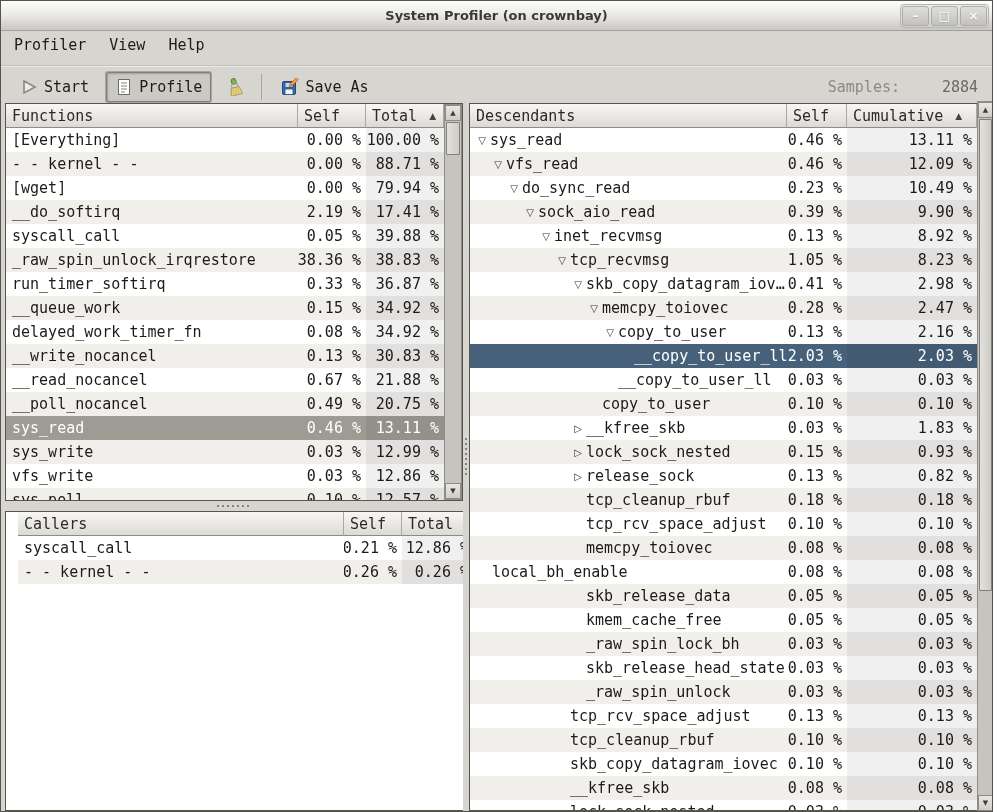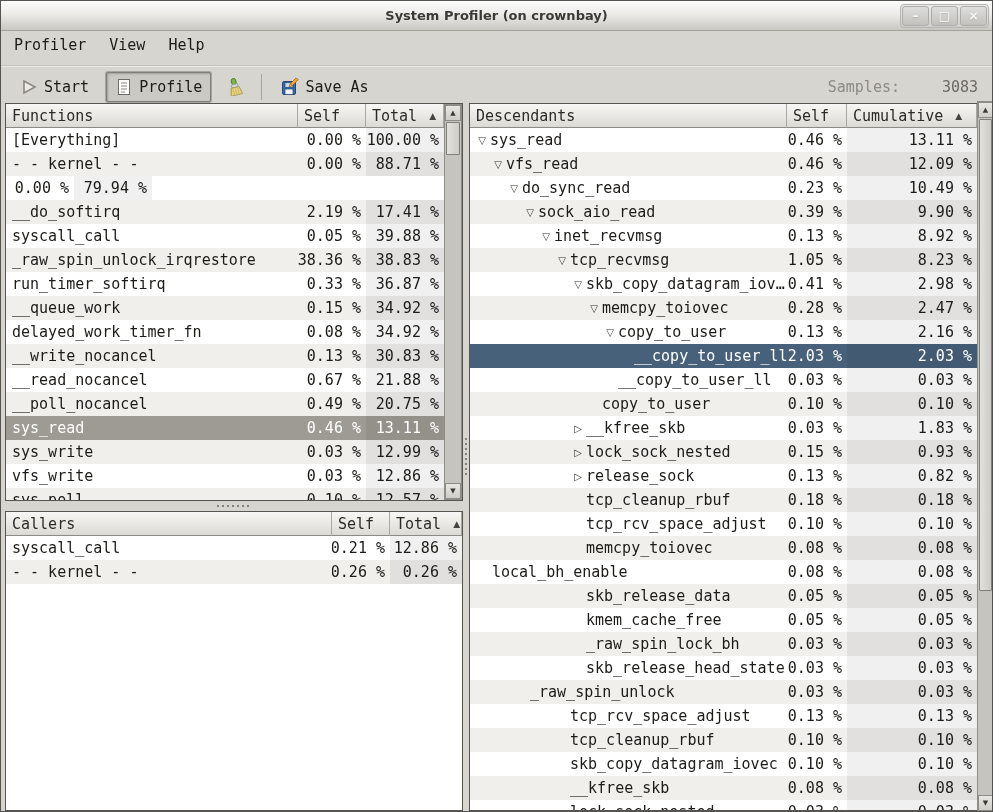--- a/index.html
+++ b/index.html
@@ -75,21 +75,21 @@
   .th {
     background:linear-gradient(#f8f7f5, #e9e7e3 55%, #dcdad5);
     border-right:1px solid #aaa8a2; border-bottom:1px solid #8d8b85;
     display:flex; align-items:center; padding:0 6px;
     color:#2b2a27; white-space:nowrap; overflow:hidden;
   }
   .sort-arrow { font-size:9px; margin-left:12px; color:#45443f; font-family:"DejaVu Sans", sans-serif; }
 
   .tbody { position:absolute; top:24px; bottom:0; left:0; overflow:hidden; background:#fff; }
   .panel-functions .thead, .panel-functions .tbody { width:438px; }
-  .panel-callers .thead, .panel-callers .tbody { width:456px; }
+  .panel-callers .thead, .panel-callers .tbody { width:456px;margin-left:12px; }
   .panel-descendants .thead, .panel-descendants .tbody { width:507px; }
 
   .row { display:flex; height:24px; align-items:stretch; white-space:nowrap; }
   .row.alt { background:#f0efec; }
   .cell { display:flex; align-items:center; overflow:hidden; }
   .cell.name { flex:1; padding-left:6px; }
   .cell.num { justify-content:flex-end; padding-right:5px; }
   .cell.shade { background:rgba(0,0,0,0.058); }
 
   .panel-functions .cell.self { flex:0 0 68px; }
@@ -214,21 +214,21 @@
       <rect x="4" y="11" width="8" height="5.5" fill="#f4f4f2" stroke="#27517f" stroke-width="0.8"></rect>
       <g transform="rotate(45 12 5)">
         <rect x="10.6" y="-1" width="2.8" height="8.5" fill="#f7a33b" stroke="#a05a0e" stroke-width="0.7"></rect>
         <polygon points="10.6,7.5 13.4,7.5 12,10.4" fill="#e9d29b" stroke="#a05a0e" stroke-width="0.7"></polygon>
       </g>
     </svg>
     <span>Save As</span>
   </div>
   <div class="samples">
     <span>Samples:</span>
-    <span class="value">3083</span>
+    <span class="value">2884</span>
   </div>
 </div>
 
 <div class="panel panel-functions">
   <div class="thead">
     <div class="th name">
       <span>Functions</span>
     </div>
     <div class="th self">
       <span>Self</span>
@@ -246,20 +246,21 @@
         <div class="cell num total shade">100.00 %</div>
       </div>
 
       <div class="row alt">
         <div class="cell name">- - kernel - -</div>
         <div class="cell num self">0.00 %</div>
         <div class="cell num total shade">88.71 %</div>
       </div>
 
       <div class="row">
+        <div class="cell name">[wget]</div>
         <div class="cell num self">0.00 %</div>
         <div class="cell num total shade">79.94 %</div>
       </div>
 
       <div class="row alt">
         <div class="cell name">__do_softirq</div>
         <div class="cell num self">2.19 %</div>
         <div class="cell num total shade">17.41 %</div>
       </div>
 
@@ -595,21 +596,21 @@
       <div class="row">
         <div class="cell name" style="padding-left: 100px;">
           <span class="expander"></span>
           <span>skb_release_head_state</span>
         </div>
         <div class="cell num self">0.03 %</div>
         <div class="cell num cum shade">0.03 %</div>
       </div>
 
       <div class="row alt">
-        <div class="cell name" style="padding-left: 44px;">
+        <div class="cell name" style="padding-left: 100px;">
           <span class="expander"></span>
           <span>_raw_spin_unlock</span>
         </div>
         <div class="cell num self">0.03 %</div>
         <div class="cell num cum shade">0.03 %</div>
       </div>
 
       <div class="row">
         <div class="cell name" style="padding-left: 84px;">
           <span class="expander"></span>

